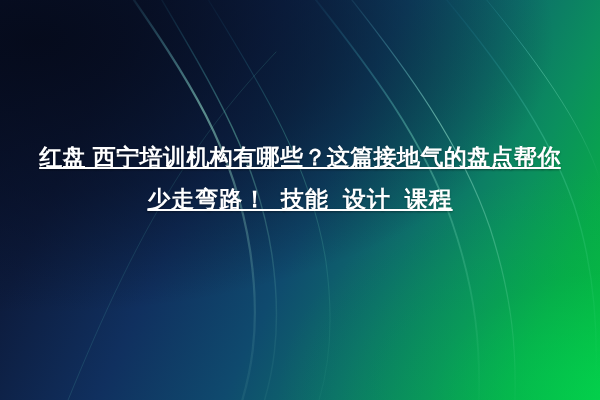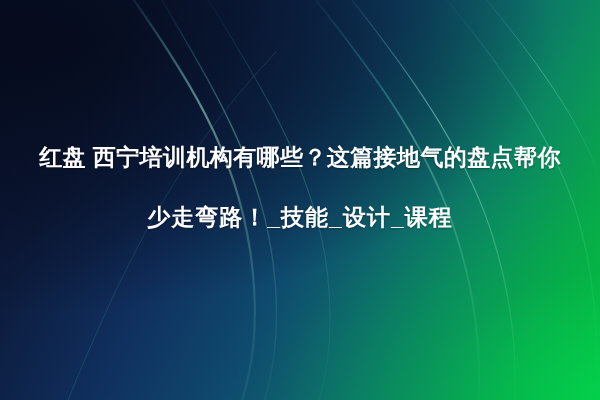--- a/index.html
+++ b/index.html
@@ -63,28 +63,28 @@
     right: 0;
     top: 136px;
     padding: 0 12px;
     text-align: center;
     color: #ffffff;
     font-size: 23px;
     line-height: 42px;
     font-weight: 700;
     letter-spacing: 0.4px;
     text-shadow: 0 1px 2px rgba(0,0,0,0.35);
+    text-decoration: underline;
   }
   .text-line {
     display: block;
     white-space: nowrap;
   }
   .line-2 {
     letter-spacing: 1px;
-    margin-top: 18px;
   }
 </style>
 </head>
 <body>
 
 <div id="banner">
 
   <div class="bg-wash"></div>
   <div class="bg-dark-corner"></div>
   <div class="bg-green-glow"></div>

